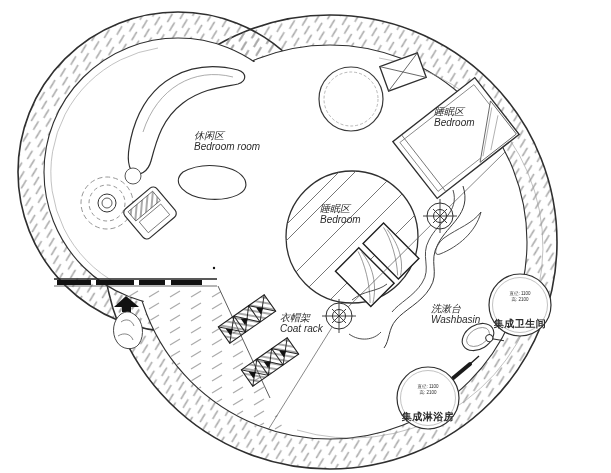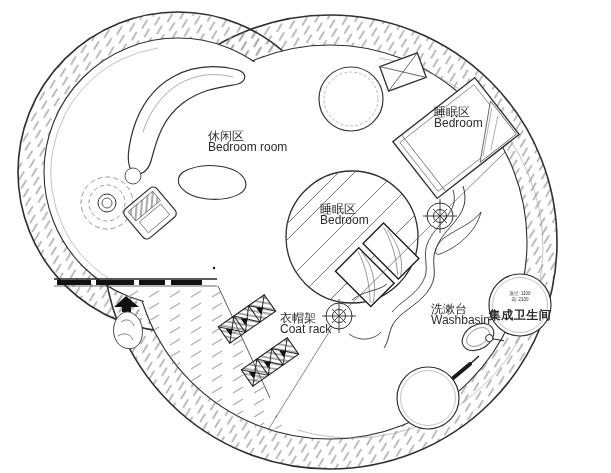--- a/index.html
+++ b/index.html
@@ -1,22 +1,22 @@
 <!DOCTYPE html>
 <html><head>
 <meta charset="utf-8">
 <style>
   html,body{margin:0;padding:0;background:#fff;}
   .stage{position:relative;width:611px;height:473px;background:#ffffff;overflow:hidden;
          font-family:"Liberation Sans", sans-serif;}
   .stage svg{position:absolute;left:0;top:0;}
-  .lbl{position:absolute;font-size:12px;line-height:10.5px;color:#2b2b2b;white-space:nowrap;}
+  .lbl{position:absolute;font-size:10px;line-height:10.5px;color:#2b2b2b;white-space:nowrap;font-style:italic;}
   .pod-lbl{position:absolute;width:76px;text-align:center;color:#2b2b2b;}
   .pod-lbl .dim{font-size:5px;line-height:6px;transform:scale(.9);}
-  .pod-lbl .pod-name{font-size:12px;line-height:9px;font-weight:bold;letter-spacing:.5px;margin-top:9px;}
+  .pod-lbl .pod-name{font-size:10px;line-height:9px;font-weight:bold;letter-spacing:.5px;margin-top:17px;}
 </style>
 </head>
 <body>
 
 <div class="stage">
 <svg width="611" height="473" viewBox="0 0 611 473">
   <defs>
     <pattern id="hWall" width="13" height="9" patternUnits="userSpaceOnUse" patternTransform="rotate(-14)">
       <line x1="1" y1="8" x2="8" y2="1" stroke="#a8a8a8" stroke-width="1.6"></line>
     </pattern>
@@ -178,21 +178,21 @@
     <circle cx="520" cy="305" r="27.5" fill="none" stroke="#999" stroke-width="0.6"></circle>
   </g>
   <g>
     <circle cx="428" cy="398" r="31" fill="#fff" stroke="#2f2f2f" stroke-width="1.2"></circle>
     <circle cx="428" cy="398" r="27.5" fill="none" stroke="#999" stroke-width="0.6"></circle>
   </g>
 
   <circle cx="214" cy="268" r="1.2" fill="#111"></circle>
 </svg>
 
-<div class="lbl" style="left:208px;top:131px">
+<div class="lbl" style="left:194px;top:131px">
   <div>休闲区</div>
   <div>Bedroom room</div>
 </div>
 
 <div class="lbl" style="left:434px;top:107px">
   <div>睡眠区</div>
   <div>Bedroom</div>
 </div>
 
 <div class="lbl" style="left:320px;top:204px">
@@ -209,13 +209,18 @@
   <div>洗漱台</div>
   <div>Washbasin</div>
 </div>
 
 <div class="pod-lbl" style="left:482px;top:290px">
   <div class="dim">直径: 1100</div>
   <div class="dim">高: 2100</div>
   <div class="pod-name">集成卫生间</div>
 </div>
 
+<div class="pod-lbl" style="left:390px;top:383px">
+  <div class="dim">直径: 1100</div>
+  <div class="dim">高: 2100</div>
+  <div class="pod-name">集成淋浴房</div>
+</div>
 </div>
 
 </body></html>

